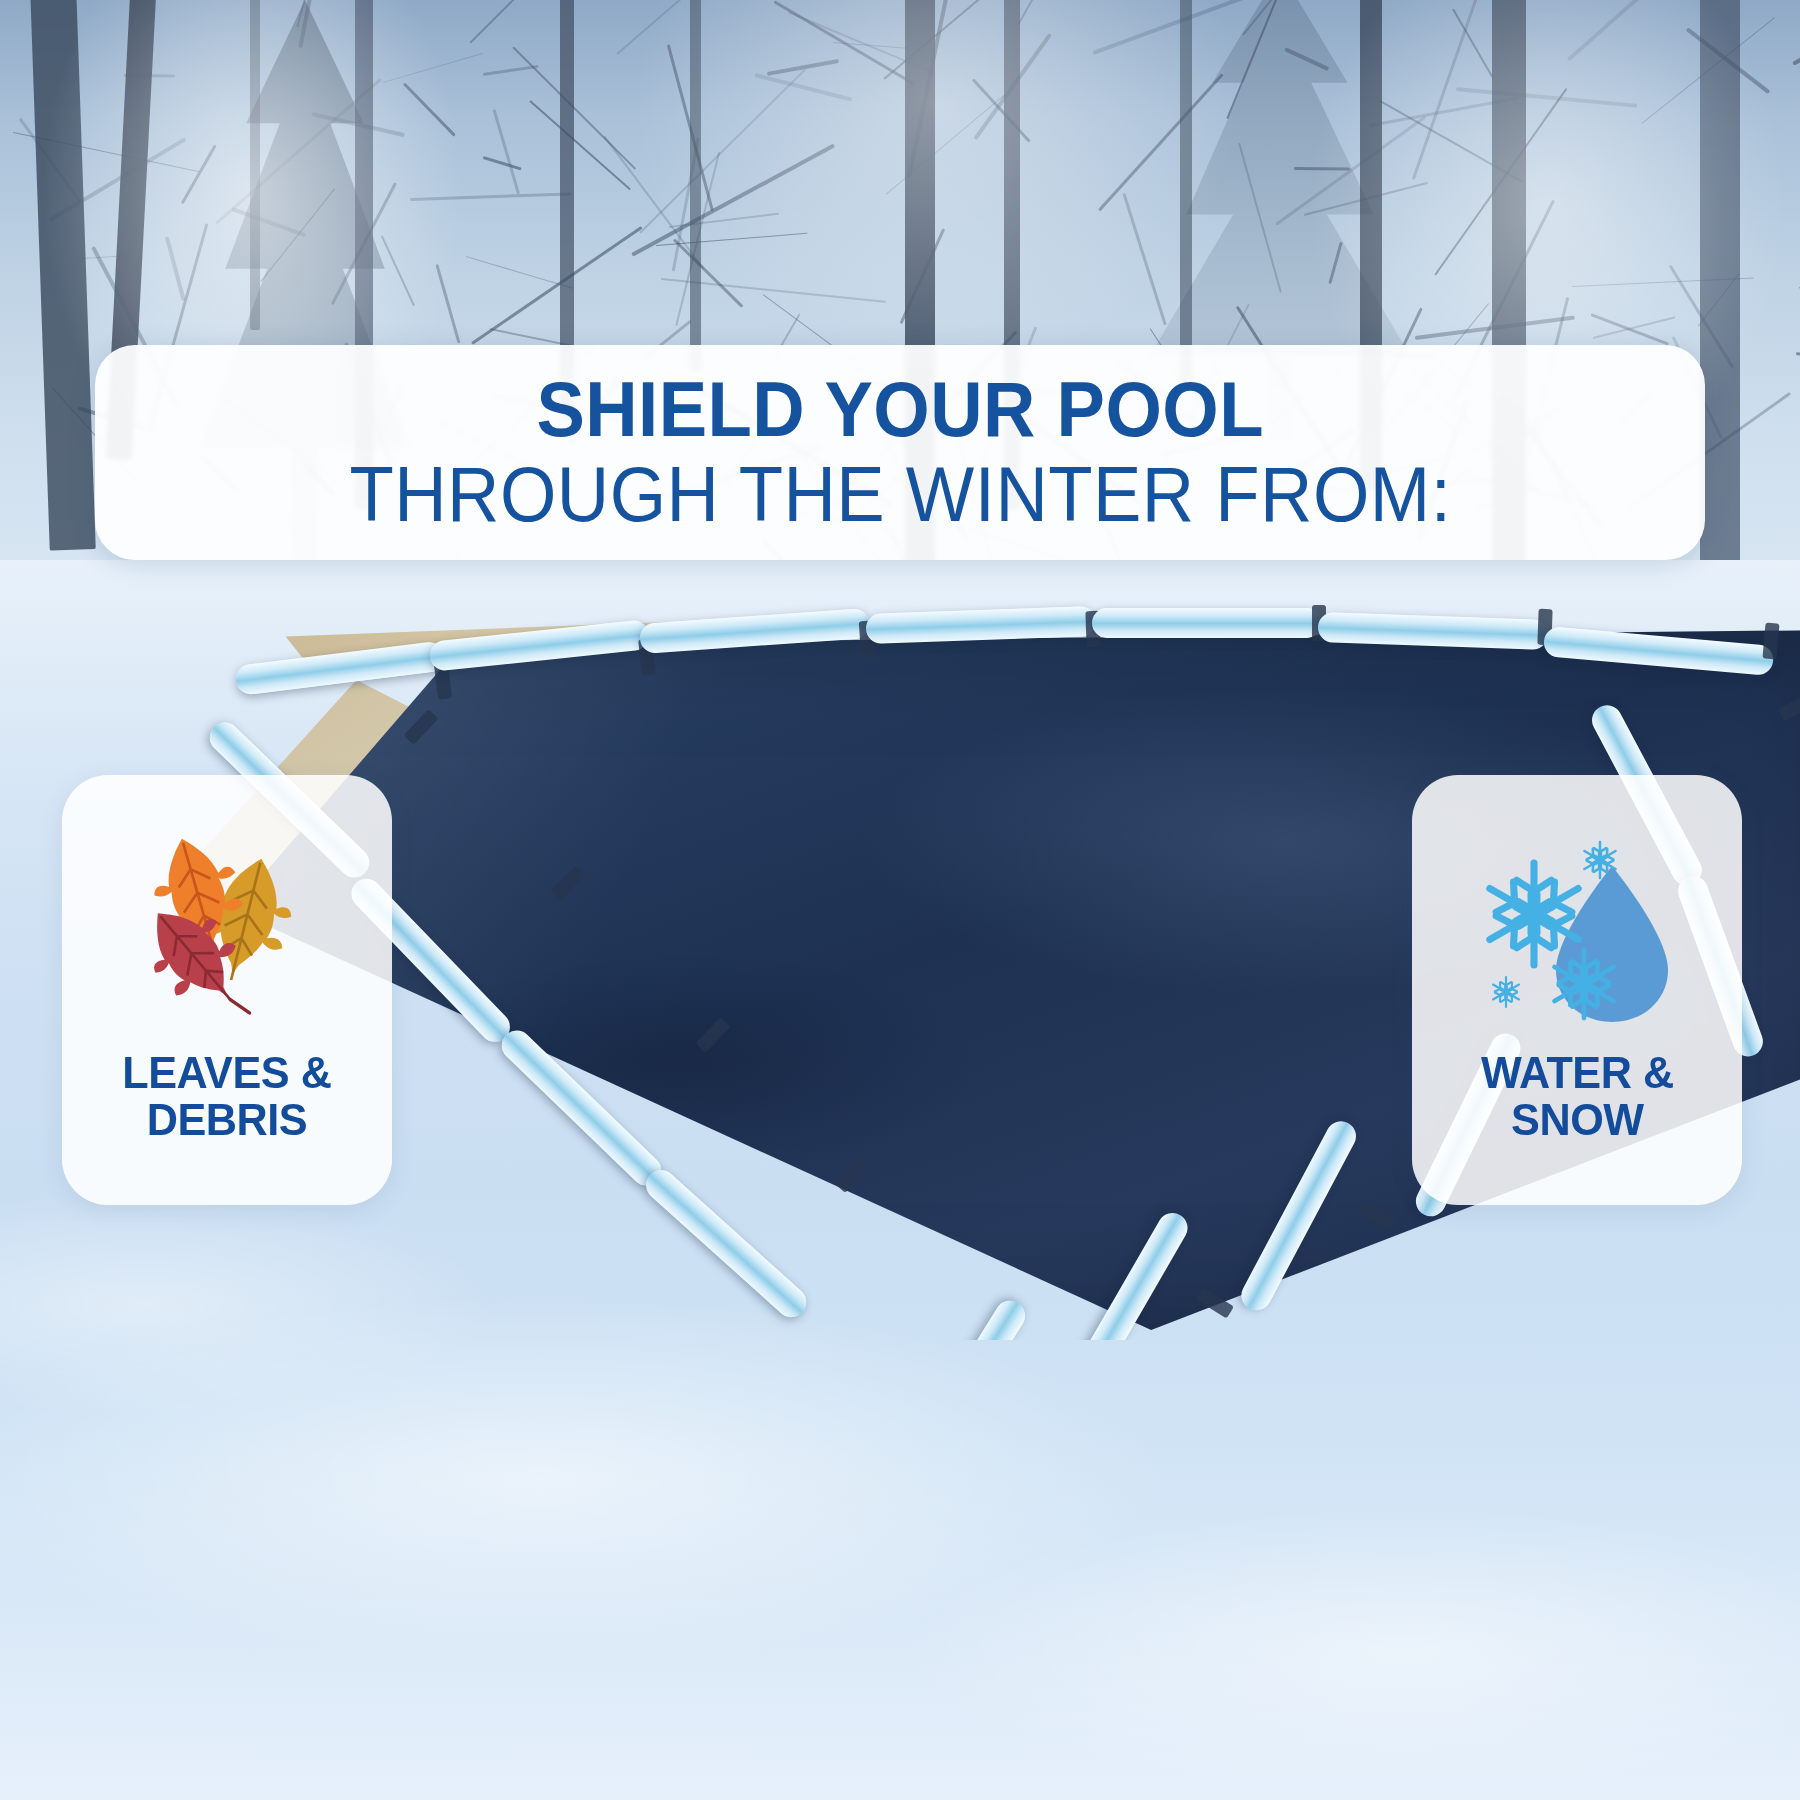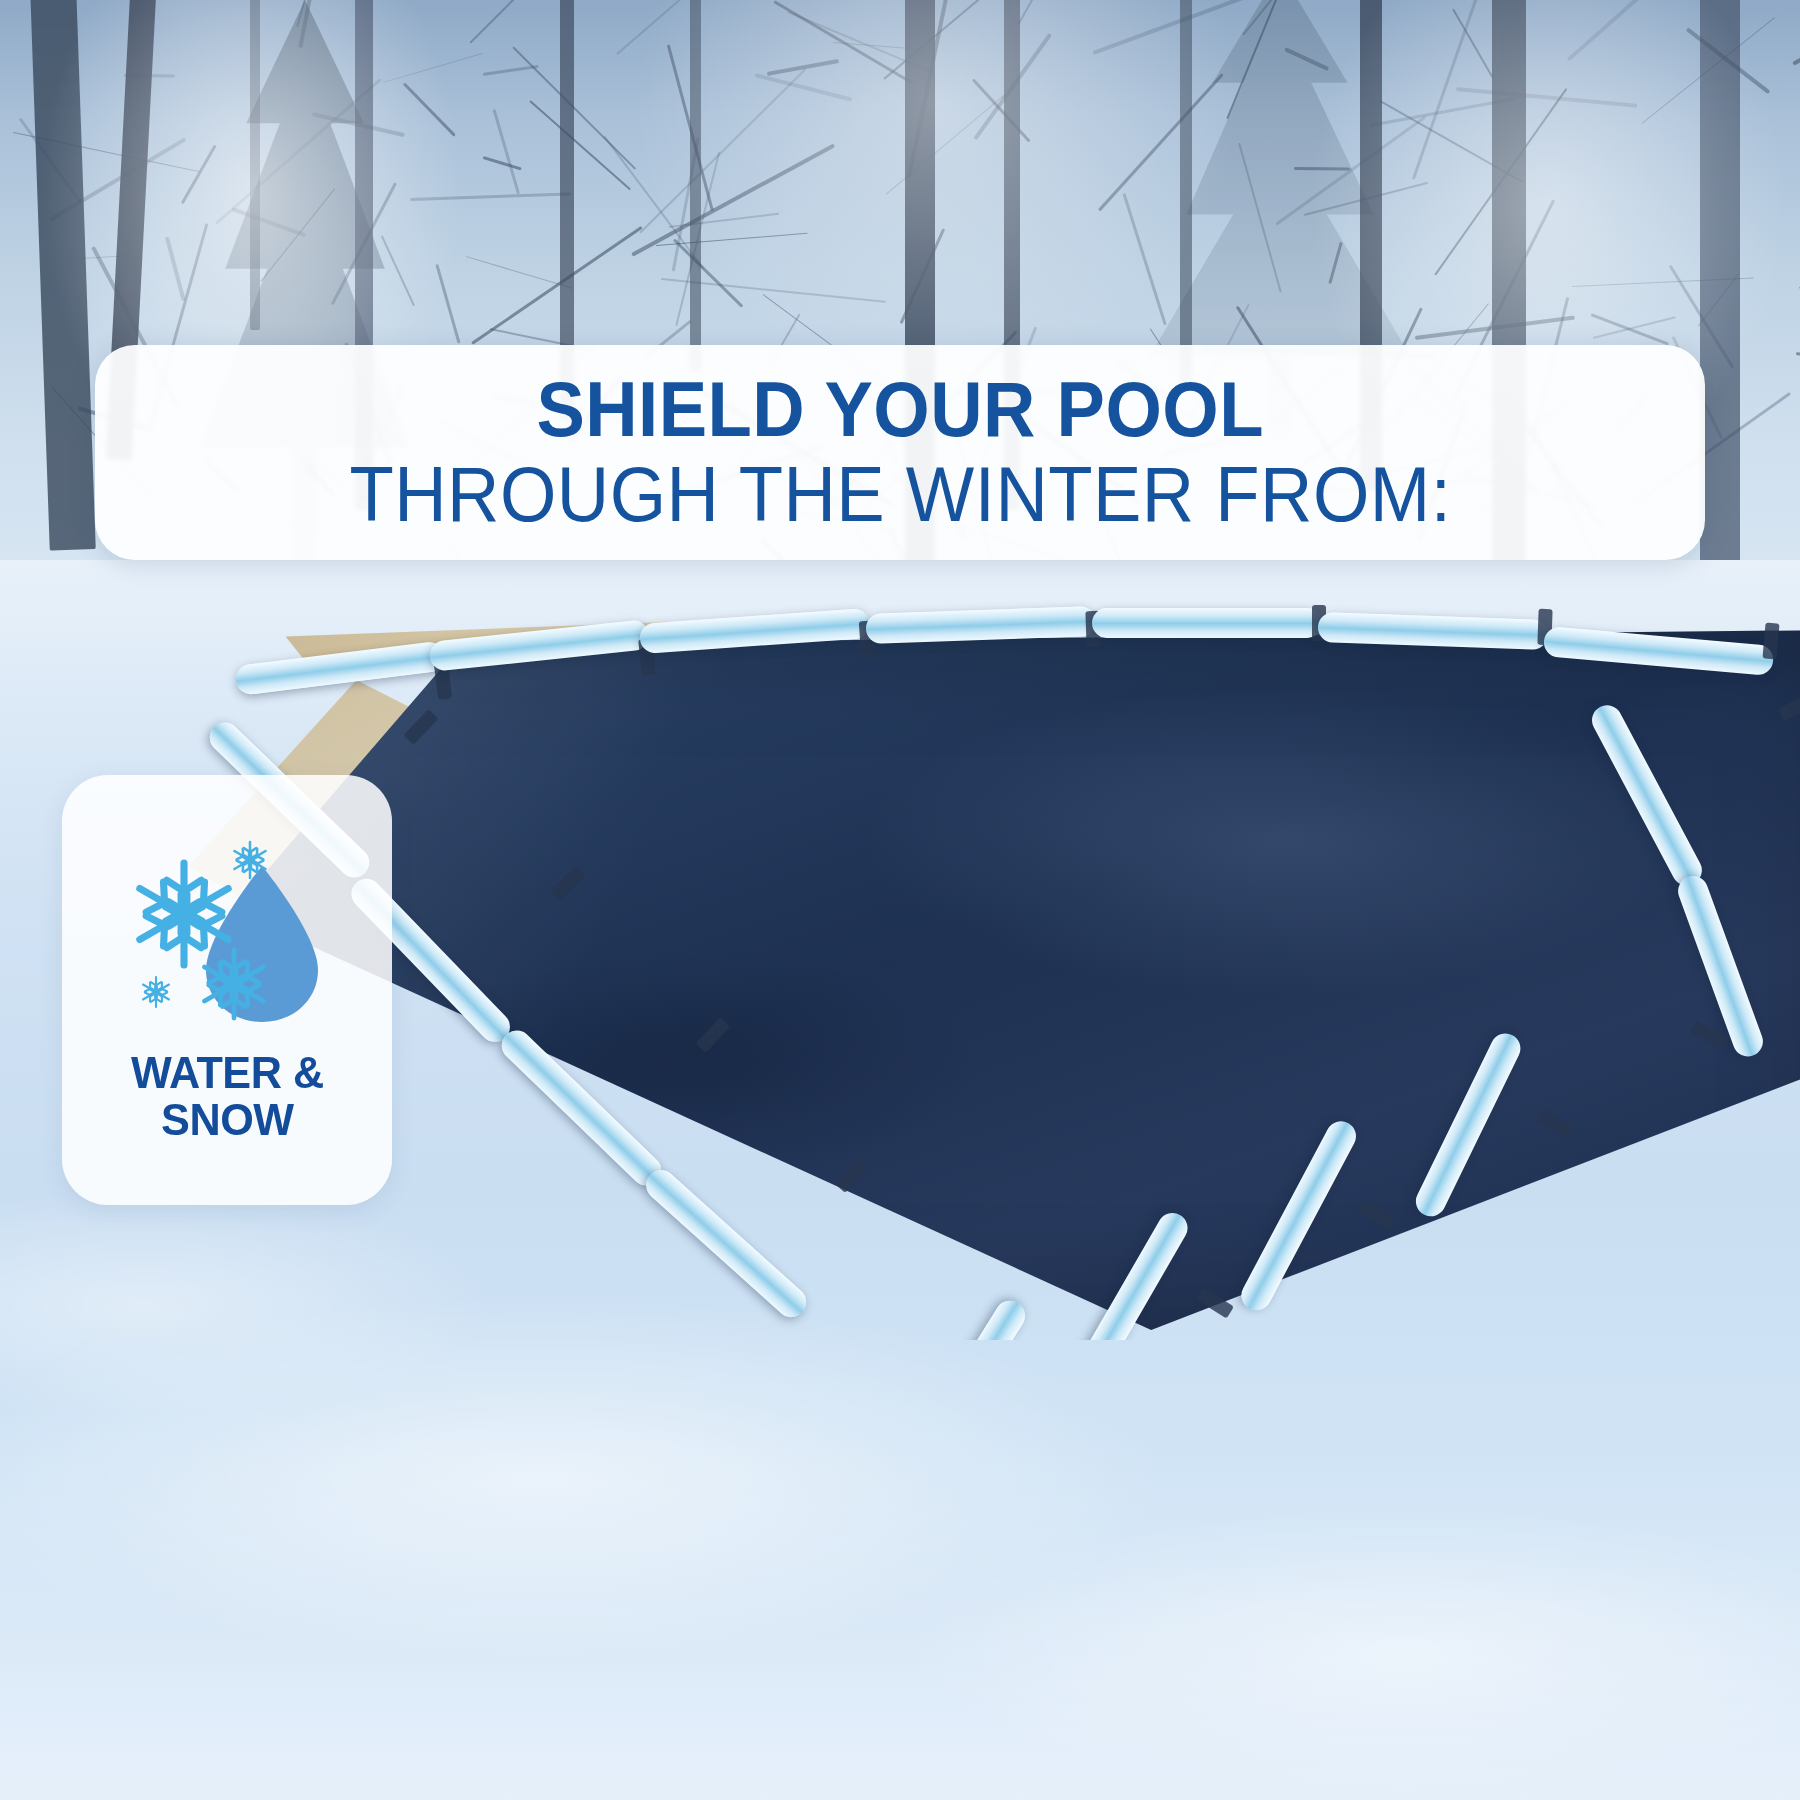--- a/index.html
+++ b/index.html
@@ -377,20 +377,46 @@
 </div>
 
 <div class="banner">
   <div class="head-1">SHIELD YOUR POOL</div>
   <div class="head-2">THROUGH THE WINTER FROM:</div>
 </div>
 
 <div class="cards">
 
 
+  <div class="card">
+    <div class="ico">
+      <svg viewBox="0 0 200 200" width="205" height="205">
+
+        <g transform="translate(118,92) rotate(14)">
+          <path fill="#d79b2a" d="M0,-62 C14,-48 24,-34 26,-18 C34,-24 40,-22 42,-14 C36,-10 30,-10 25,-13 C27,-4 27,4 24,12 C32,8 39,10 41,18 C34,23 27,22 21,17 C18,26 12,35 4,44 C1,50 0,56 0,62 C0,56 -1,50 -4,44 C-12,35 -18,26 -21,17 C-27,22 -34,23 -41,18 C-39,10 -32,8 -24,12 C-27,4 -27,-4 -25,-13 C-30,-10 -36,-10 -42,-14 C-40,-22 -34,-24 -26,-18 C-24,-34 -14,-48 0,-62 Z"></path>
+          <path stroke="#a8741a" stroke-width="2.6" fill="none" d="M0,-58 L0,60 M0,-30 L17,-16 M0,-30 L-17,-16 M0,-6 L19,10 M0,-6 L-19,10 M0,18 L14,32 M0,18 L-14,32"></path>
+        </g>
+
+        <g transform="translate(72,70) rotate(-16)">
+          <path fill="#ef7f2b" d="M0,-60 C13,-47 23,-33 25,-18 C33,-24 39,-22 41,-14 C35,-10 29,-10 24,-13 C26,-4 26,4 23,12 C31,8 38,10 40,18 C33,23 26,22 20,17 C17,26 11,34 3,43 C1,49 0,54 0,60 C0,54 -1,49 -3,43 C-11,34 -17,26 -20,17 C-26,22 -33,23 -40,18 C-38,10 -31,8 -23,12 C-26,4 -26,-4 -24,-13 C-29,-10 -35,-10 -41,-14 C-39,-22 -33,-24 -25,-18 C-23,-33 -13,-47 0,-60 Z"></path>
+          <path stroke="#c9561a" stroke-width="2.6" fill="none" d="M0,-56 L0,58 M0,-29 L16,-15 M0,-29 L-16,-15 M0,-5 L18,10 M0,-5 L-18,10 M0,18 L13,31 M0,18 L-13,31"></path>
+        </g>
+
+        <g transform="translate(68,128) rotate(-40)">
+          <path fill="#b8404a" d="M0,-56 C12,-44 22,-31 24,-17 C31,-22 37,-21 39,-13 C33,-9 28,-9 23,-12 C25,-4 25,4 22,11 C30,7 36,9 38,17 C31,22 25,21 19,16 C16,24 11,32 3,40 C1,46 0,51 0,56 C0,51 -1,46 -3,40 C-11,32 -16,24 -19,16 C-25,21 -31,22 -38,17 C-36,9 -30,7 -22,11 C-25,4 -25,-4 -23,-12 C-28,-9 -33,-9 -39,-13 C-37,-21 -31,-22 -24,-17 C-22,-31 -12,-44 0,-56 Z"></path>
+          <path stroke="#8c2a34" stroke-width="2.6" fill="none" d="M0,-52 L0,54 M0,-27 L15,-14 M0,-27 L-15,-14 M0,-5 L17,9 M0,-5 L-17,9 M0,17 L12,29 M0,17 L-12,29"></path>
+          <path stroke="#8c2a34" stroke-width="3.4" fill="none" stroke-linecap="round" d="M0,54 L6,76"></path>
+        </g>
+      </svg>
+    </div>
+    <div class="lbl">
+      <span>LEAVES &amp;</span><br>
+      <span>DEBRIS</span>
+    </div>
+  </div>
 
   <div class="card">
     <div class="ico">
       <svg viewBox="0 0 210 210" width="212" height="212">
         <defs>
           <g id="flake">
             <g stroke="#45b0e3" stroke-width="7" stroke-linecap="round" fill="none">
               <g>
                 <line x1="0" y1="-50" x2="0" y2="50"></line>
                 <line x1="-17" y1="-33" x2="0" y2="-22"></line>

